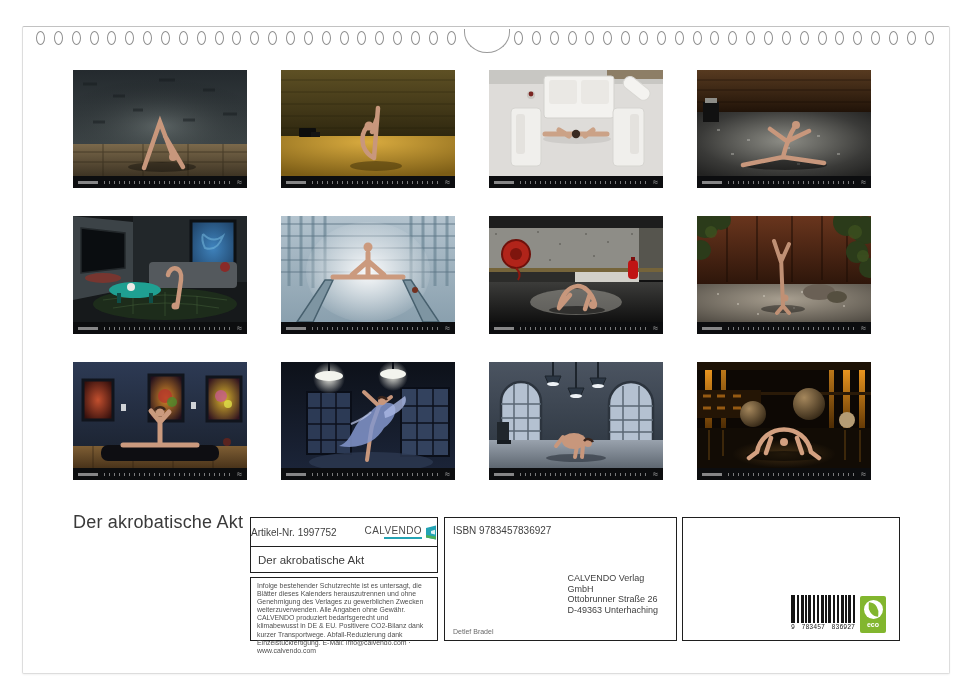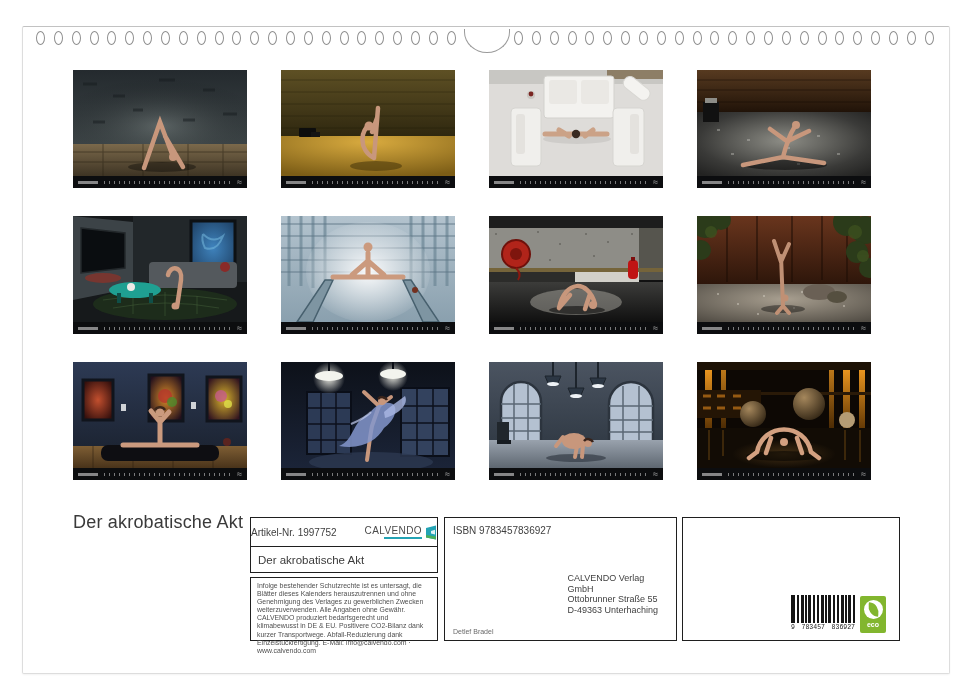--- a/index.html
+++ b/index.html
@@ -549,21 +549,21 @@
 
   <div class="box box-legal">
     <div class="legal">Infolge bestehender Schutzrechte ist es untersagt, die Blätter dieses Kalenders herauszutrennen und ohne Genehmigung des Verlages zu gewerblichen Zwecken weiterzuverwenden. Alle Angaben ohne Gewähr. CALVENDO produziert bedarfsgerecht und klimabewusst in DE &amp; EU. Positivere CO2-Bilanz dank kurzer Transportwege. Abfall-Reduzierung dank Einzelstückfertigung. E-Mail: info@calvendo.com · www.calvendo.com</div>
   </div>
 
   <div class="box box-isbn">
     <div class="isbn-row">
       <span class="isbn">ISBN 9783457836927</span>
       <span class="publisher">
         <div>CALVENDO Verlag GmbH</div>
-        <div>Ottobrunner Straße 55</div>
+        <div>Ottobrunner Straße 26</div>
         <div>D-49363 Unterhaching</div>
       </span>
     </div>
     <div class="author">Detlef Bradel</div>
   </div>
 
   <div class="box box-barcode">
     <div class="bc-wrap">
       <div class="bc-bars"></div>
       <div class="bc-num">

